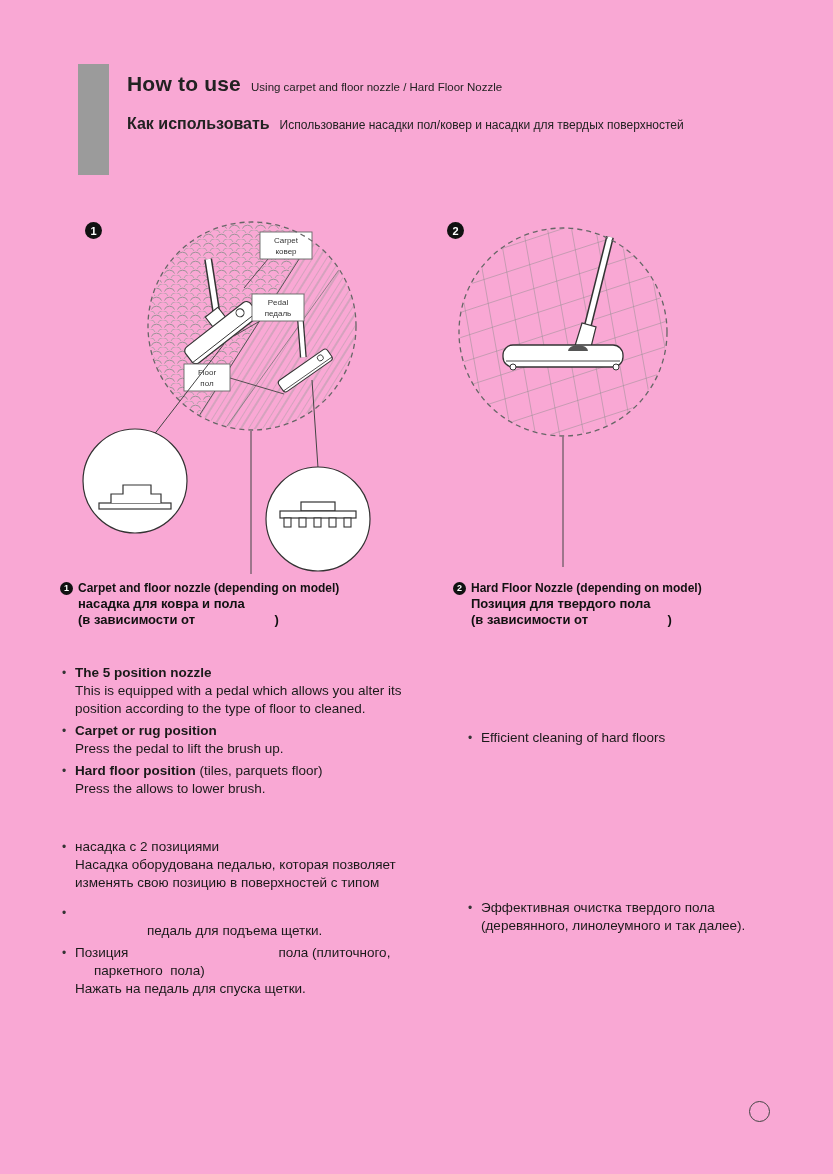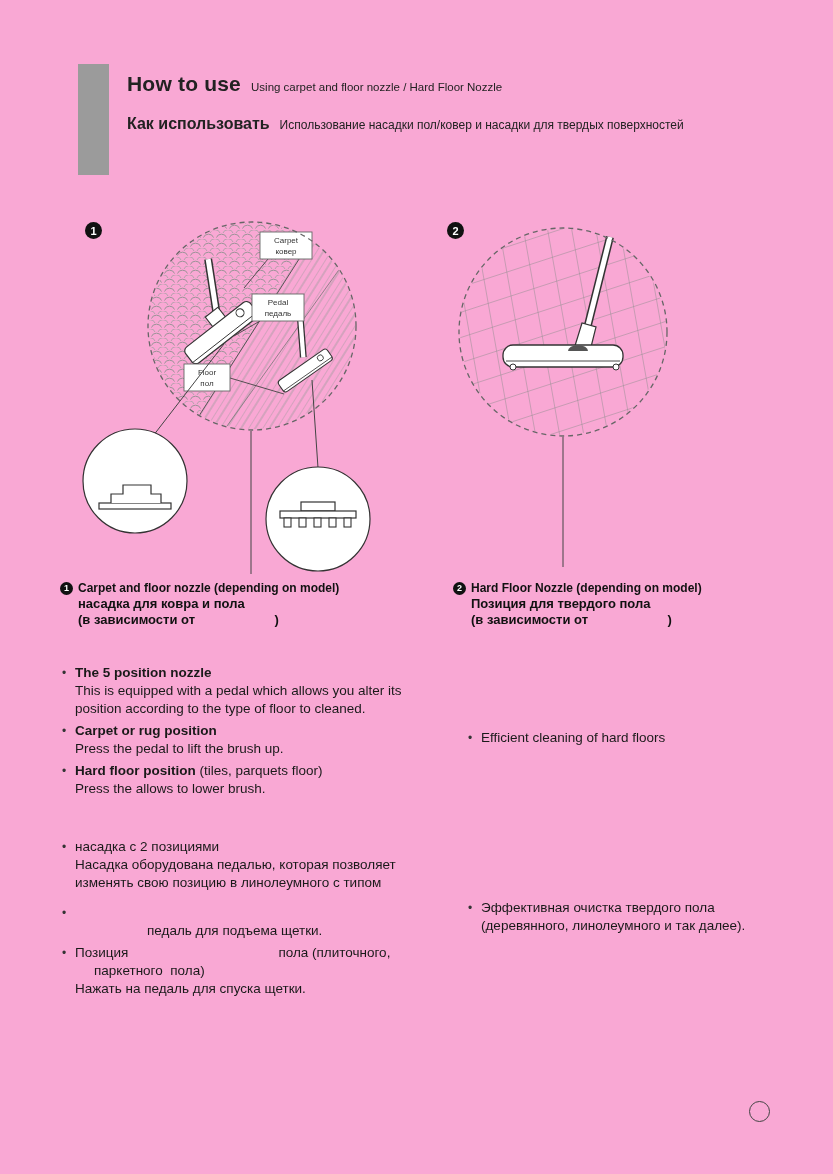--- a/index.html
+++ b/index.html
@@ -237,21 +237,21 @@
       </div>
     </div>
   </div>
 
   <div class="abs bullets body-ru-left">
     <div class="b-item">
       <span class="b-dot">•</span>
       <div class="b-content">
         <div>насадка с 2 позициями</div>
         <div>Насадка оборудована педалью, которая позволяет</div>
-        <div>изменять свою позицию в линолеумного с типом</div>
+        <div>изменять свою позицию в поверхностей с типом</div>
       </div>
     </div>
     <div class="b-item mt12">
       <span class="b-dot">•</span>
       <div class="b-content">
         <div class="line-blank"></div>
         <div class="indent72">педаль для подъема щетки.</div>
       </div>
     </div>
     <div class="b-item">

